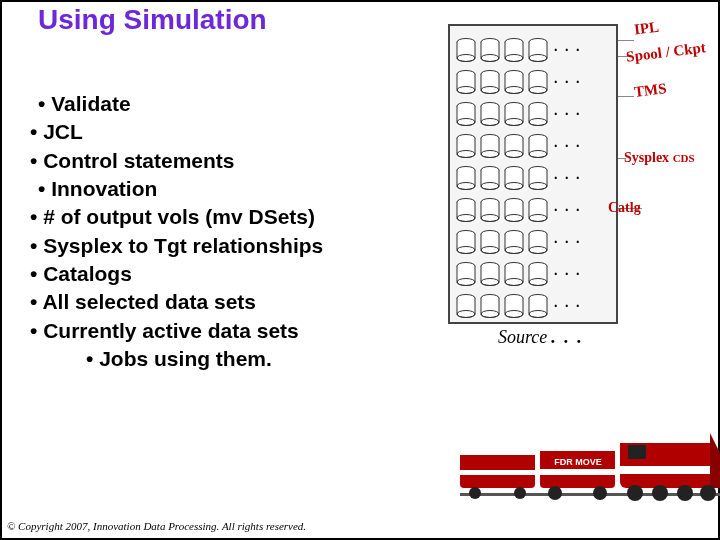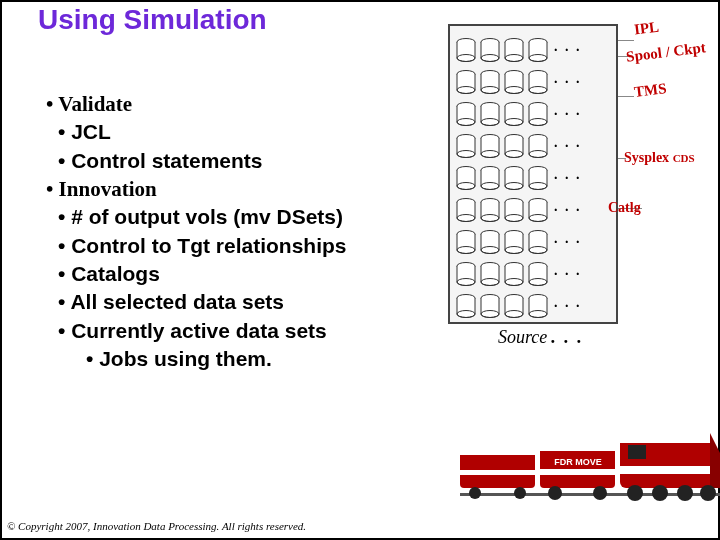--- a/index.html
+++ b/index.html
@@ -1,21 +1,21 @@
 <!DOCTYPE html>
 <html><head>
 <meta charset="utf-8">
 <style>
   * { box-sizing: border-box; margin: 0; padding: 0; }
   body { width: 720px; height: 540px; font-family: Arial, sans-serif; background: #fff; position: relative; overflow: hidden; }
   .outer-border { position: absolute; top: 0; left: 0; width: 720px; height: 540px; border: 2px solid #000; }
   .title { position: absolute; top: 4px; left: 38px; font-size: 28px; font-weight: bold; font-family: Arial, sans-serif; color: #6d28d9; }
   .bullets { position: absolute; top: 90px; left: 30px; font-size: 21px; font-weight: bold; color: #000; line-height: 1.35; }
-  .b1 { margin-left: 16px; font-family: Liberation Serif, serif; }
-  .b2 { margin-left: 28px; }
+  .b1 { margin-left: 8px; }
+  .b2 { }
   .b3 { margin-left: 56px; }
   .diagram { position: absolute; top: 24px; left: 448px; width: 170px; height: 300px; border: 2px solid #444; background: #f5f5f5; }
   .row { display: flex; align-items: flex-end; justify-content: flex-start; padding-left: 6px; height: 30px; }
   .cyl { width: 20px; height: 24px; margin-right: 4px; position: relative; display: inline-block; }
   .cyl svg { width: 20px; height: 24px; }
   .dots { font-size: 14px; font-weight: bold; font-family: "Times New Roman", serif; letter-spacing: 2px; margin-left: 2px; color: #000; align-self: center; }
   .src-label { position: absolute; bottom: -26px; left: 48px; font-family: Liberation Serif, serif; font-style: italic; font-size: 18px; color: #000; }
   .src-dots { font-weight: bold; letter-spacing: 2px; margin-left: 4px; }
   .annot { position: absolute; font-family: "Times New Roman", serif; font-weight: bold; color: #c00000; font-size: 15px; transform: rotate(-7deg); }
   .annot.ipl { top: 20px; left: 634px; }
@@ -34,21 +34,21 @@
 <div class="outer-border"></div>
 
 <div class="title">Using Simulation</div>
 
 <div class="bullets">
   <div class="b1">• Validate</div>
   <div class="b2">• JCL</div>
   <div class="b2">• Control statements</div>
   <div class="b1">• Innovation</div>
   <div class="b2">• # of output vols (mv DSets)</div>
-  <div class="b2">• Control to Tgt relationships</div>
+  <div class="b2">• Sysplex to Tgt relationships</div>
   <div class="b2">• Catalogs</div>
   <div class="b2">• All selected data sets</div>
   <div class="b2">• Currently active data sets</div>
   <div class="b3">• Jobs using them.</div>
 </div>
 
 <div class="conn" style="top:40px; left:616px; width:18px;"></div>
 <div class="conn" style="top:56px; left:616px; width:12px;"></div>
 <div class="conn" style="top:96px; left:616px; width:18px;"></div>
 <div class="conn" style="top:158px; left:616px; width:10px;"></div>

